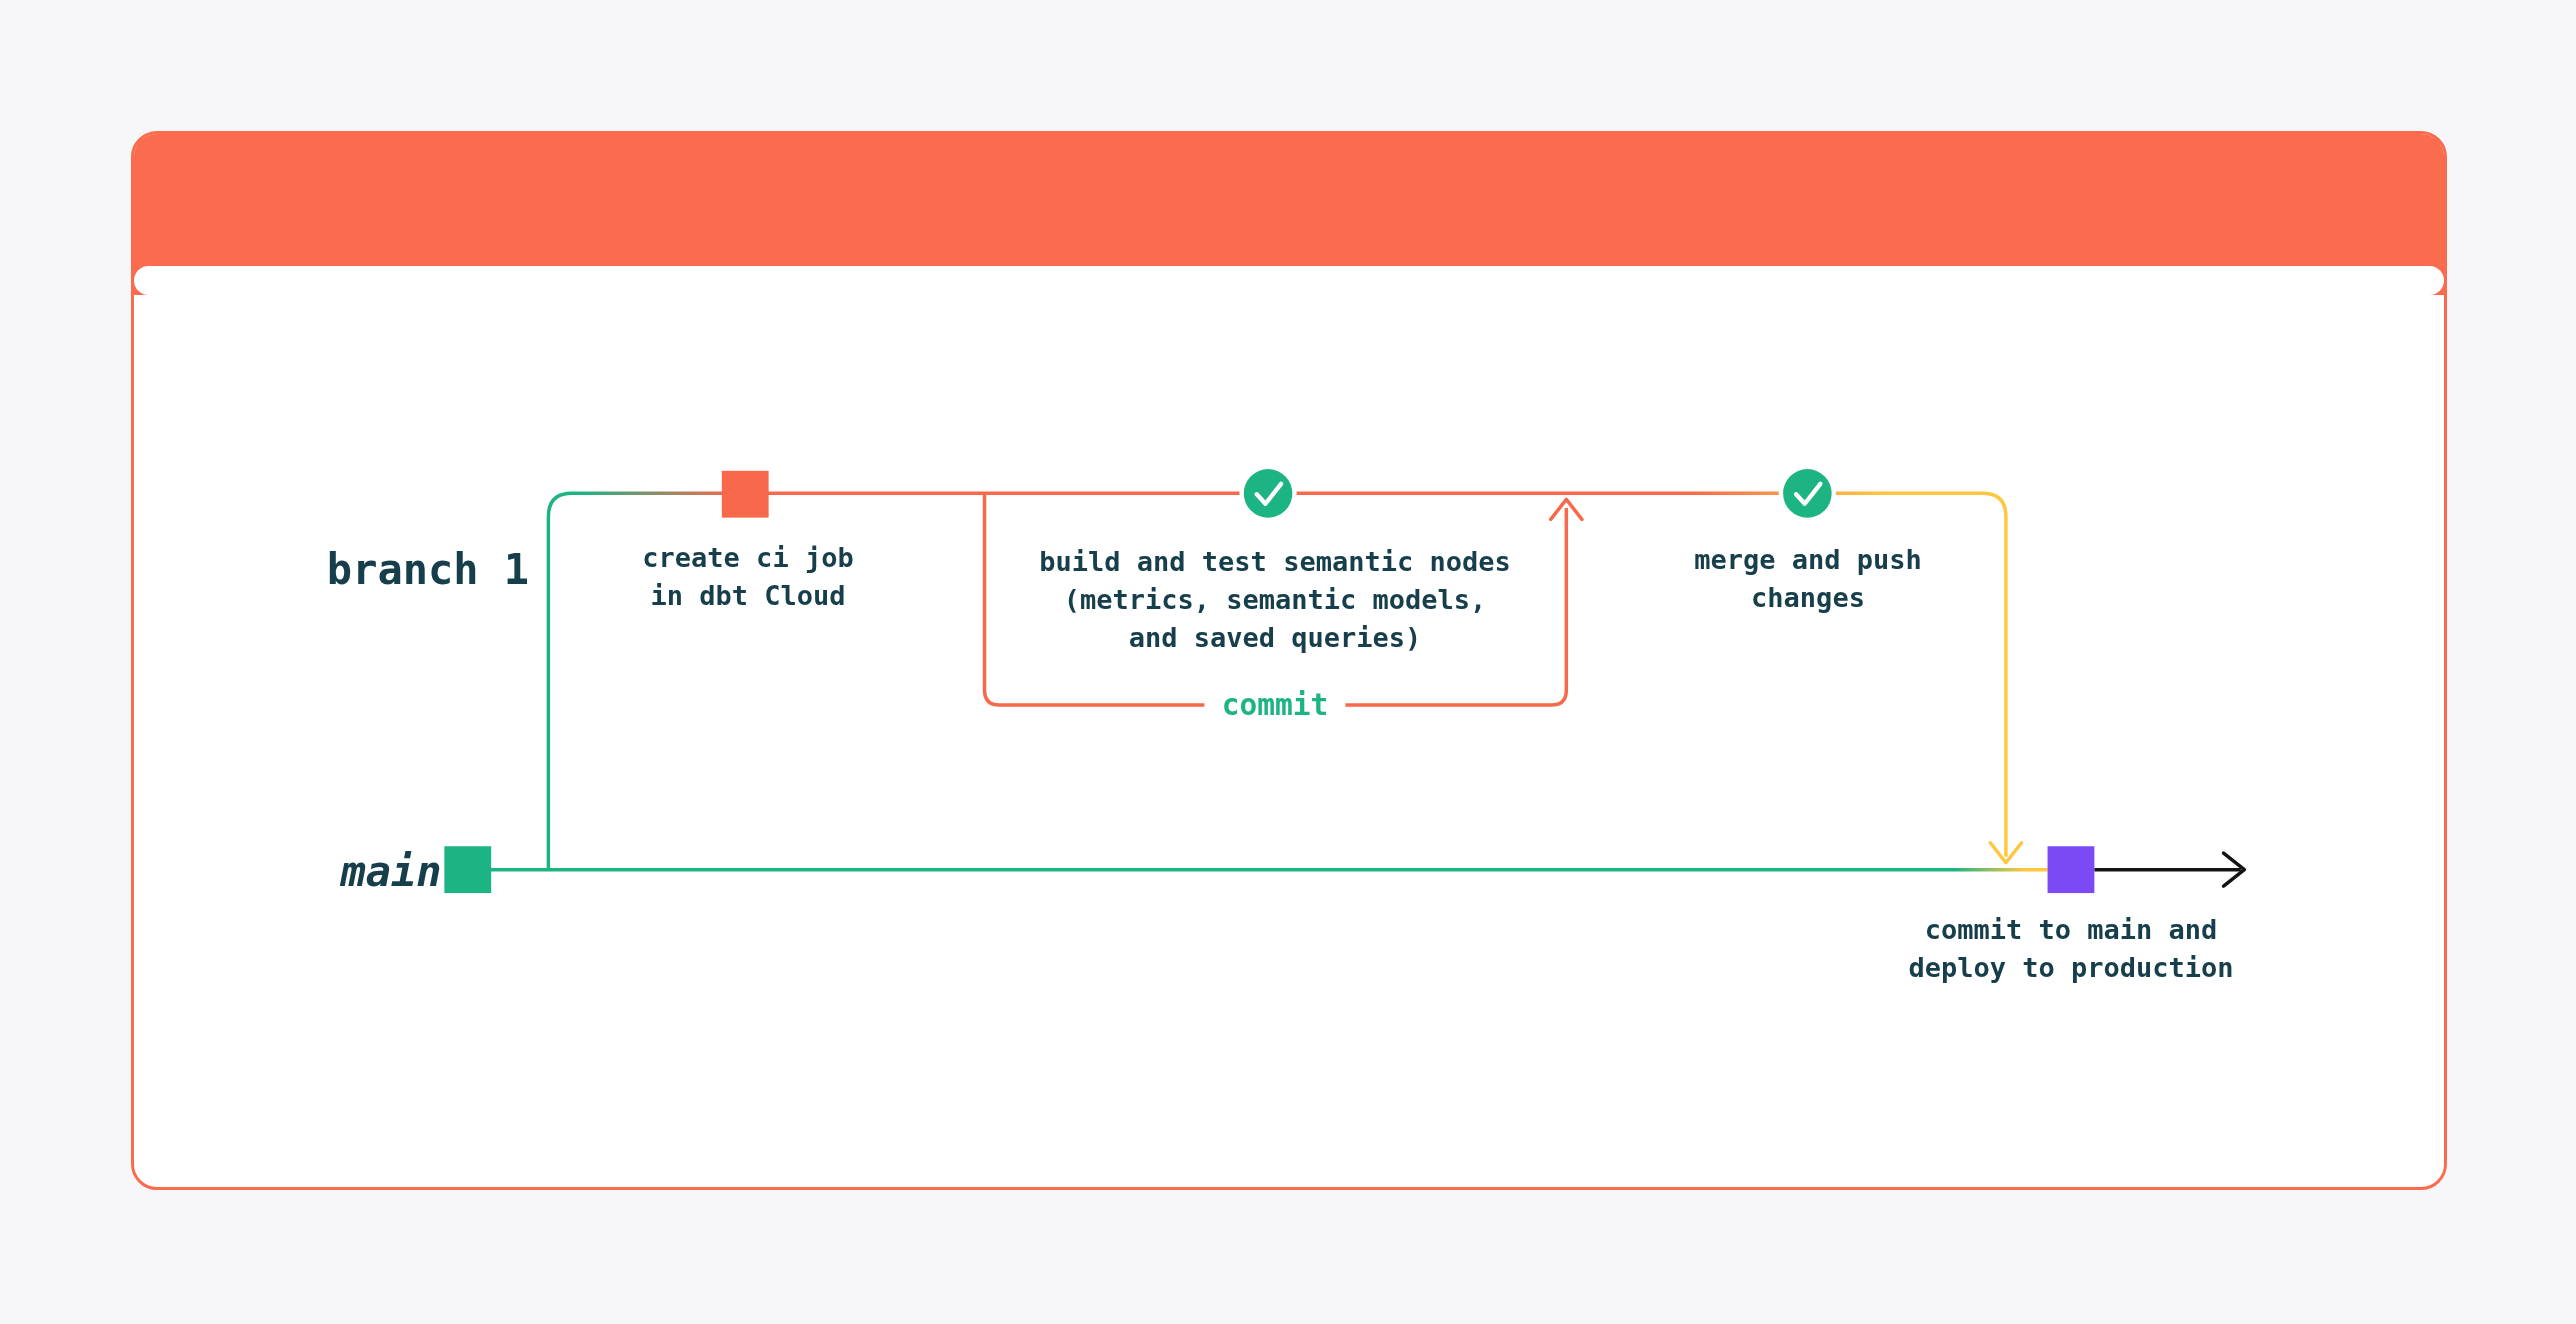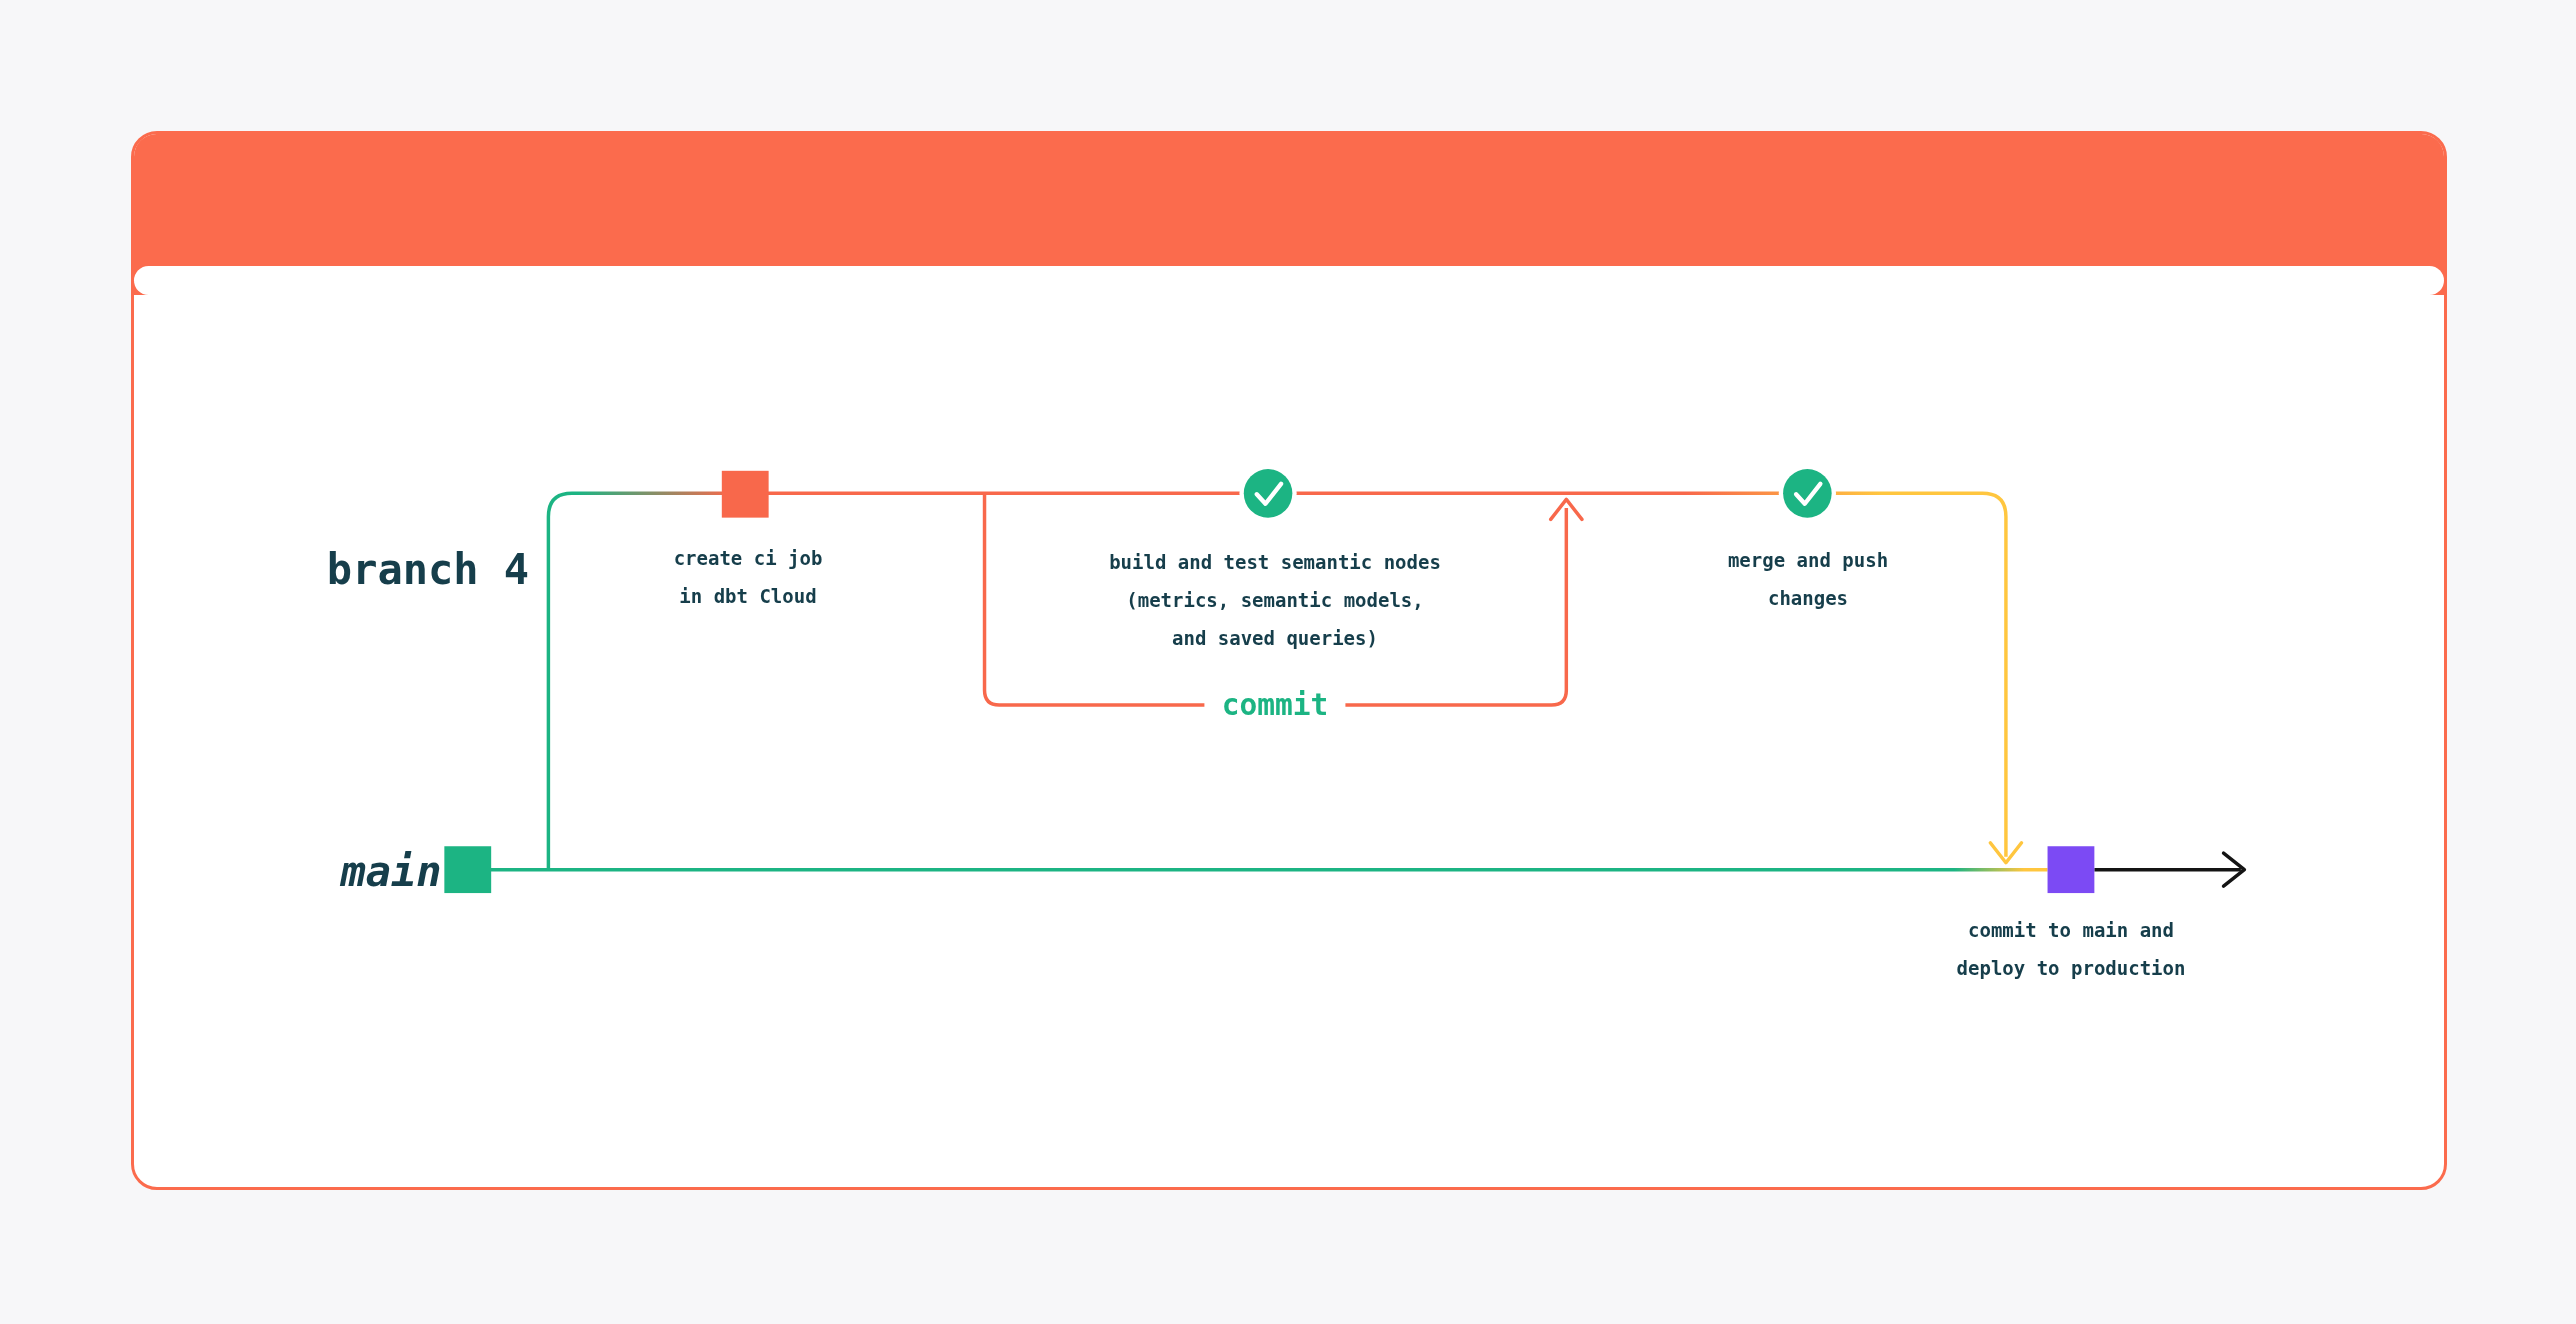--- a/index.html
+++ b/index.html
@@ -41,21 +41,21 @@
     font-weight:bold; font-size:39px; color:var(--title);
     letter-spacing:0;
   }
   svg.diagram { position:absolute; left:0; top:0; width:2576px; height:1324px; }
   .lbl {
     position:absolute; transform:translate(-50%,-50%);
     color:var(--ink); font-weight:bold; text-align:center;
     white-space:pre-line;
   }
   .branch-lbl { font-size:42px; line-height:49px; }
-  .step { font-size:19px; line-height:38px; }
+  .step { font-size:27px; line-height:38px; }
   .success-lbl {
     position:absolute; transform:translate(-50%,-50%);
     font-size:29.5px; font-weight:bold; color:var(--green);
     background:var(--card-bg); padding:1.7px 17.3px; white-space:nowrap;
   }
 </style>
 </head>
 <body>
 
 <div class="card">
@@ -98,21 +98,21 @@
   <rect x="2361" y="976" width="54" height="54" fill="var(--purple)"></rect>
 
   <circle cx="1462" cy="569" r="33" fill="#FFFFFF"></circle>
   <circle cx="1462" cy="569" r="28" fill="var(--green)"></circle>
   <path d="M1449,570 L1459,581 L1477,558" fill="none" stroke="#FFFFFF" stroke-width="5" stroke-linecap="round" stroke-linejoin="round"></path>
   <circle cx="2084" cy="569" r="33" fill="#FFFFFF"></circle>
   <circle cx="2084" cy="569" r="28" fill="var(--green)"></circle>
   <path d="M2071,570 L2081,581 L2099,558" fill="none" stroke="#FFFFFF" stroke-width="5" stroke-linecap="round" stroke-linejoin="round"></path>
 </svg>
 
-<div class="lbl branch-lbl" style="left:428px; top:569px;">branch 4</div>
+<div class="lbl branch-lbl" style="left:428px; top:569px;">branch 1</div>
 <div class="lbl branch-lbl" style="left:391px; top:871px;font-style:italic;">main</div>
 
 <div class="lbl step" style="left:748px; top:577px;">create ci job
 in dbt Cloud</div>
 <div class="lbl step" style="left:1275px; top:600px;">build and test semantic nodes
 (metrics, semantic models,
 and saved queries)</div>
 <div class="lbl step" style="left:1808px; top:579px;">merge and push
 changes</div>
 <div class="lbl step" style="left:2071px; top:949px;">commit to main and

